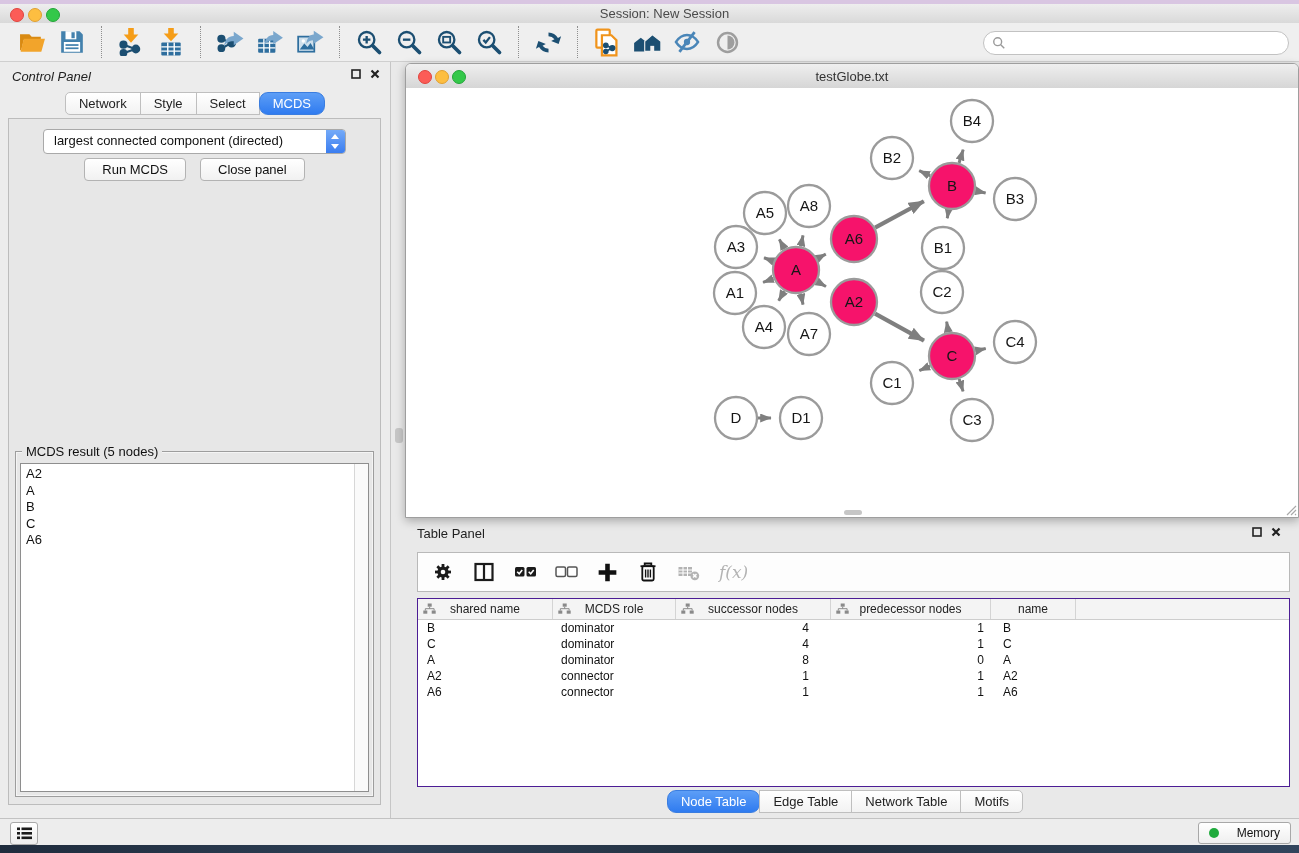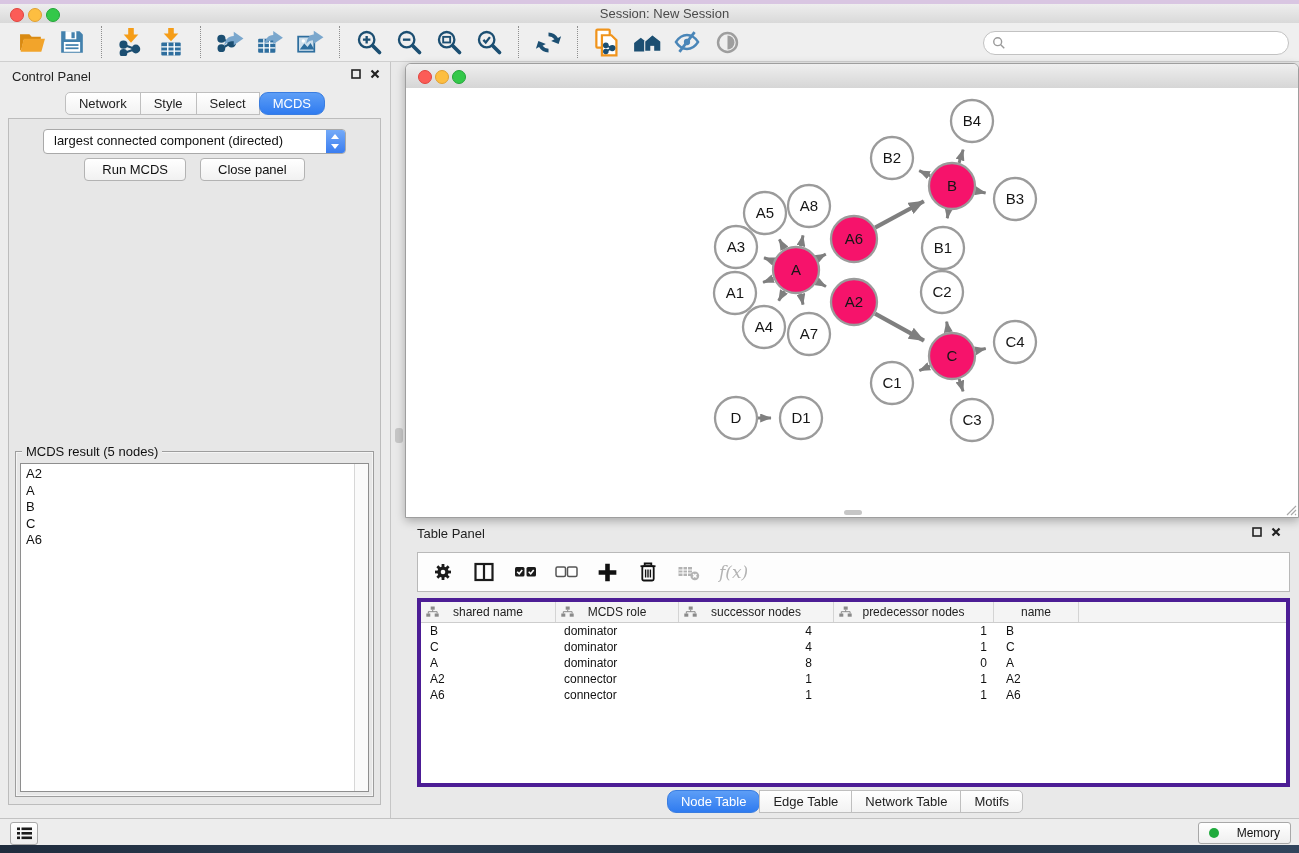--- a/index.html
+++ b/index.html
@@ -21,21 +21,21 @@
   .tbtn{width:32px;height:32px;display:flex;align-items:center;justify-content:center;margin:0 4px;}
   .tsep{width:0;height:32px;border-left:1px dotted #8f8f8f;margin:0 9px;}
   .searchbox{position:absolute;right:10px;top:8px;width:296px;height:22px;background:#fff;
     border:1px solid #c2c2c2;border-radius:12px;display:flex;align-items:center;padding-left:8px;}
   .searchbox input{border:none;outline:none;background:transparent;flex:1;font-size:12px;
     font-family:"Liberation Sans",sans-serif;}
   
   .control-panel{position:absolute;left:0;top:62px;width:391px;height:756px;background:#ececec;
     border-right:1px solid #c6c6c6;box-sizing:border-box;}
   .cp-header{position:relative;height:26px;}
-  .cp-header .ptitle{position:absolute;left:12px;top:7px;font-size:13px;color:#222;}
+  .cp-header .ptitle{position:absolute;left:12px;top:7px;font-size:13px;color:#222;font-style:italic;}
   .panel-ctrls{position:absolute;right:10px;top:7px;display:flex;gap:9px;align-items:center;}
   .tabsrow{position:absolute;left:0;right:0;top:30px;display:flex;justify-content:center;}
   .tab,.seg{font-size:13px;color:#222;padding:3px 13px;background:linear-gradient(#ffffff,#f2f2f2);
     border:1px solid #bfbfbf;margin-left:-1px;cursor:default;}
   .tab:first-child,.seg:first-child{border-radius:5px 0 0 5px;margin-left:0;}
   .tab:last-child,.seg:last-child{border-radius:0 5px 5px 0;}
   .tab.sel,.seg.sel{background:linear-gradient(#5d9ef6,#2f7bf0);color:#fff;border-color:#3a7de0;border-radius:9px;}
   .cp-body{position:absolute;left:8px;right:9px;top:56px;height:685px;background:#e7e7e7;
     border:1px solid #bcbcbc;display:flex;flex-direction:column;}
   .opt-label{text-align:center;font-size:13px;color:#1a1a1a;margin-top:16px;}
@@ -78,21 +78,21 @@
   
   .table-panel{position:absolute;left:0;top:458px;width:908px;height:298px;}
   .tp-header{position:relative;height:24px;}
   .tp-header .ptitle{position:absolute;left:26px;top:6px;font-size:13px;color:#222;}
   .tp-header .panel-ctrls{right:18px;top:7px;}
   .tp-toolbar{position:absolute;left:26px;right:9px;top:32px;height:40px;background:#fdfdfd;
     border:1px solid #b9b9b9;display:flex;align-items:center;padding-left:12px;box-sizing:border-box;gap:15px;}
   .ticon{width:26px;height:26px;display:flex;align-items:center;justify-content:center;}
   .fx{font-family:"DejaVu Serif",serif;font-style:italic;font-size:17px;color:#b3b3b3;padding-left:2px;}
   .tp-table{position:absolute;left:26px;right:9px;top:78px;height:189px;background:#fff;
-    border:4px solid #4c1d95;box-sizing:border-box;overflow:hidden;}
+    border:1px solid #4c1d95;box-sizing:border-box;overflow:hidden;}
   .thead{display:flex;height:20px;background:#f4f4f4;border-bottom:1px solid #cdcdcd;}
   .th{position:relative;display:flex;align-items:center;justify-content:center;font-size:12px;color:#222;
     border-right:1px solid #d4d4d4;box-sizing:border-box;}
   .th svg{position:absolute;left:5px;top:4px;}
   .tr{display:flex;height:16px;}
   .td{font-size:12px;color:#111;box-sizing:border-box;white-space:nowrap;overflow:hidden;line-height:16px;}
   .c0{width:135px;}.c1{width:123px;}.c2{width:155px;}.c3{width:160px;}.c4{width:85px;}
   .td.c0{padding-left:9px;}.td.c1{padding-left:8px;}
   .td.c2{text-align:right;padding-right:22px;}.td.c3{text-align:right;padding-right:7px;}
   .td.c4{padding-left:12px;}
@@ -310,20 +310,21 @@
   </div>
 
   <div class="right-dock">
     <div class="net-vthumb"></div>
 
     <div class="net-window">
       <div class="net-titlebar">
         <span class="tl red"></span>
         <span class="tl yel"></span>
         <span class="tl grn"></span>
+        <span class="title">testGlobe.txt</span>
       </div>
       <div class="net-canvas">
         <svg id="graph" width="892" height="429" viewBox="0 0 892 429">
           <defs>
             <marker id="arrow" viewBox="0 0 4 3" markerWidth="4" markerHeight="3" refX="3.6" refY="1.5" orient="auto" markerUnits="strokeWidth">
               <path d="M0 0 L3.8 1.5 L0 3 z" fill="#7f7f7f"></path>
             </marker>
           </defs>
           <g id="g-edges">
               <line x1="354.5334732741604" y1="160.91638634281102" x2="349.33315840729955" y2="151.3545170714862" stroke="#7f7f7f" stroke-width="3" marker-end="url(#arrow)"></line>

